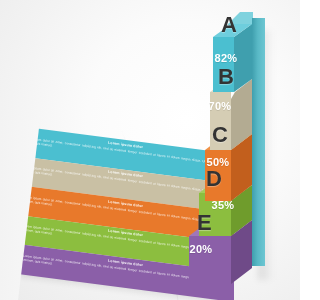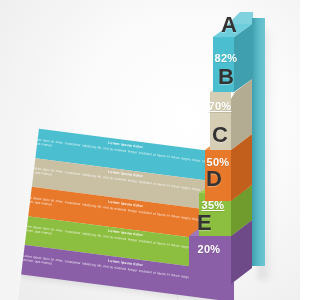--- a/index.html
+++ b/index.html
@@ -187,18 +187,18 @@
 
   </svg>
 
   <div class="letter" style="left:221px;top:14px;">A</div>
   <div class="letter" style="left:218px;top:66px;">B</div>
   <div class="letter" style="left:212px;top:124px;">C</div>
   <div class="letter" style="left:206px;top:168px;">D</div>
   <div class="letter" style="left:197px;top:212px;">E</div>
 
   <div class="pct" style="left:205px;top:52px;width:42px;">82%</div>
-  <div class="pct" style="left:199px;top:100px;width:42px;text-decoration:underline;">70%</div>
+  <div class="pct" style="left:199px;top:100px;width:42px;">70%</div>
   <div class="pct" style="left:197px;top:156px;width:42px;">50%</div>
-  <div class="pct" style="left:192px;top:199px;width:42px;text-decoration:underline;">35%</div>
-  <div class="pct" style="left:189px;top:243px;width:24px;padding-left:8px;">20%</div>
+  <div class="pct" style="left:202px;top:199px;width:42px;">35%</div>
+  <div class="pct" style="left:189px;top:243px;width:24px;">20%</div>
 
 </div>
 
 </body></html>

